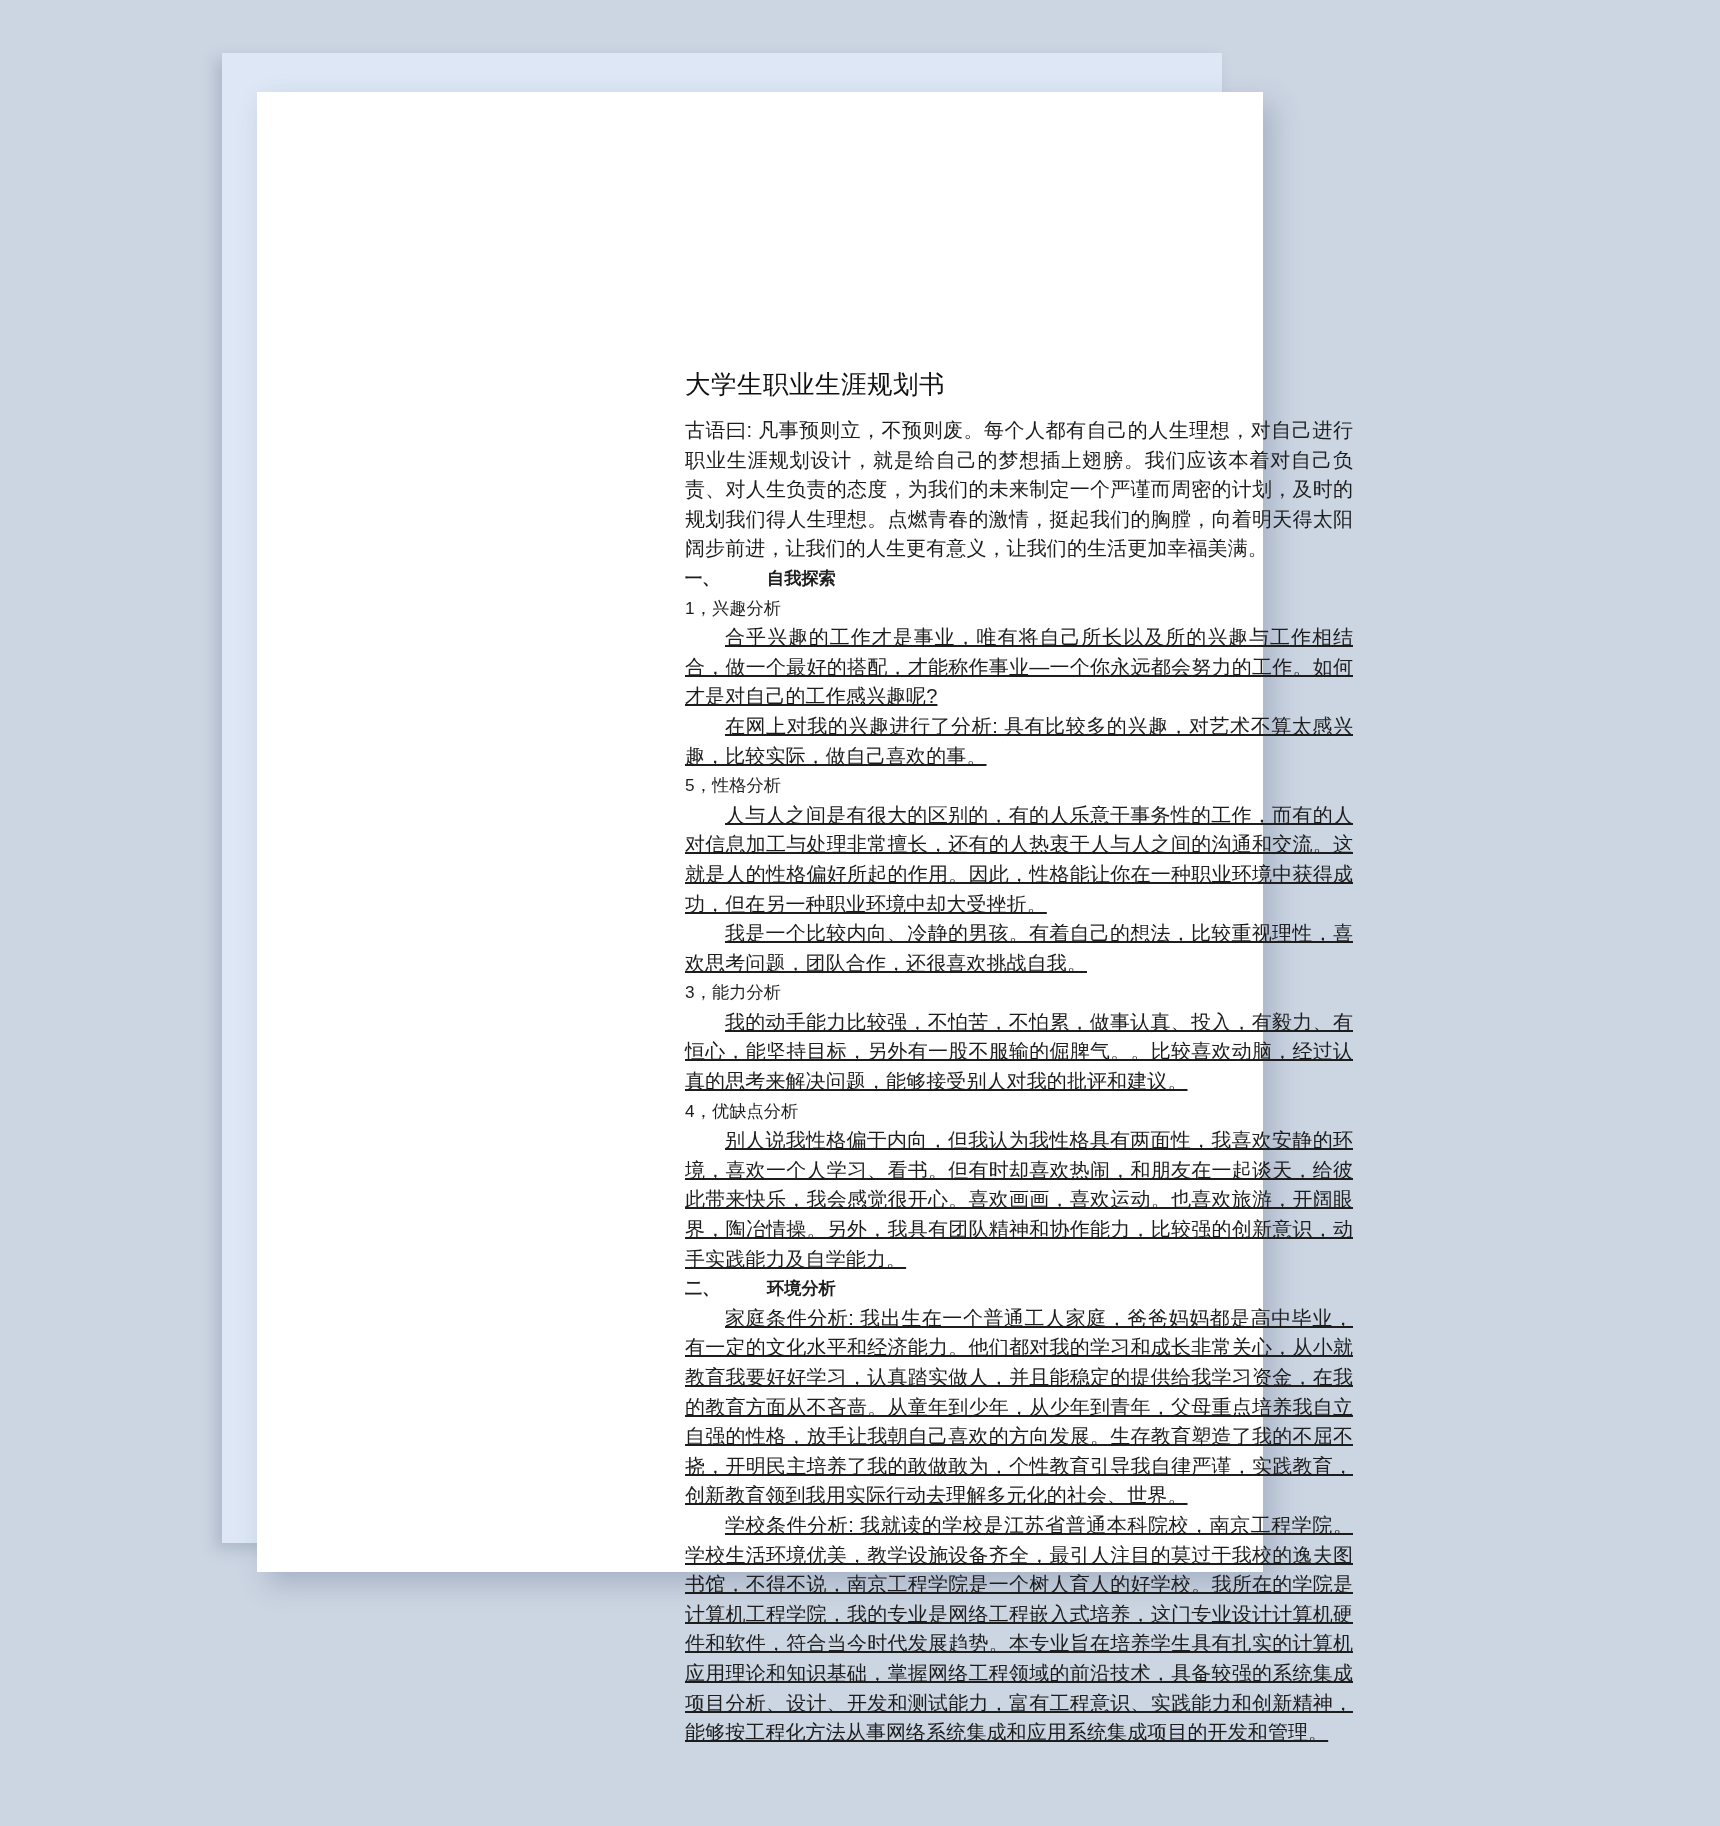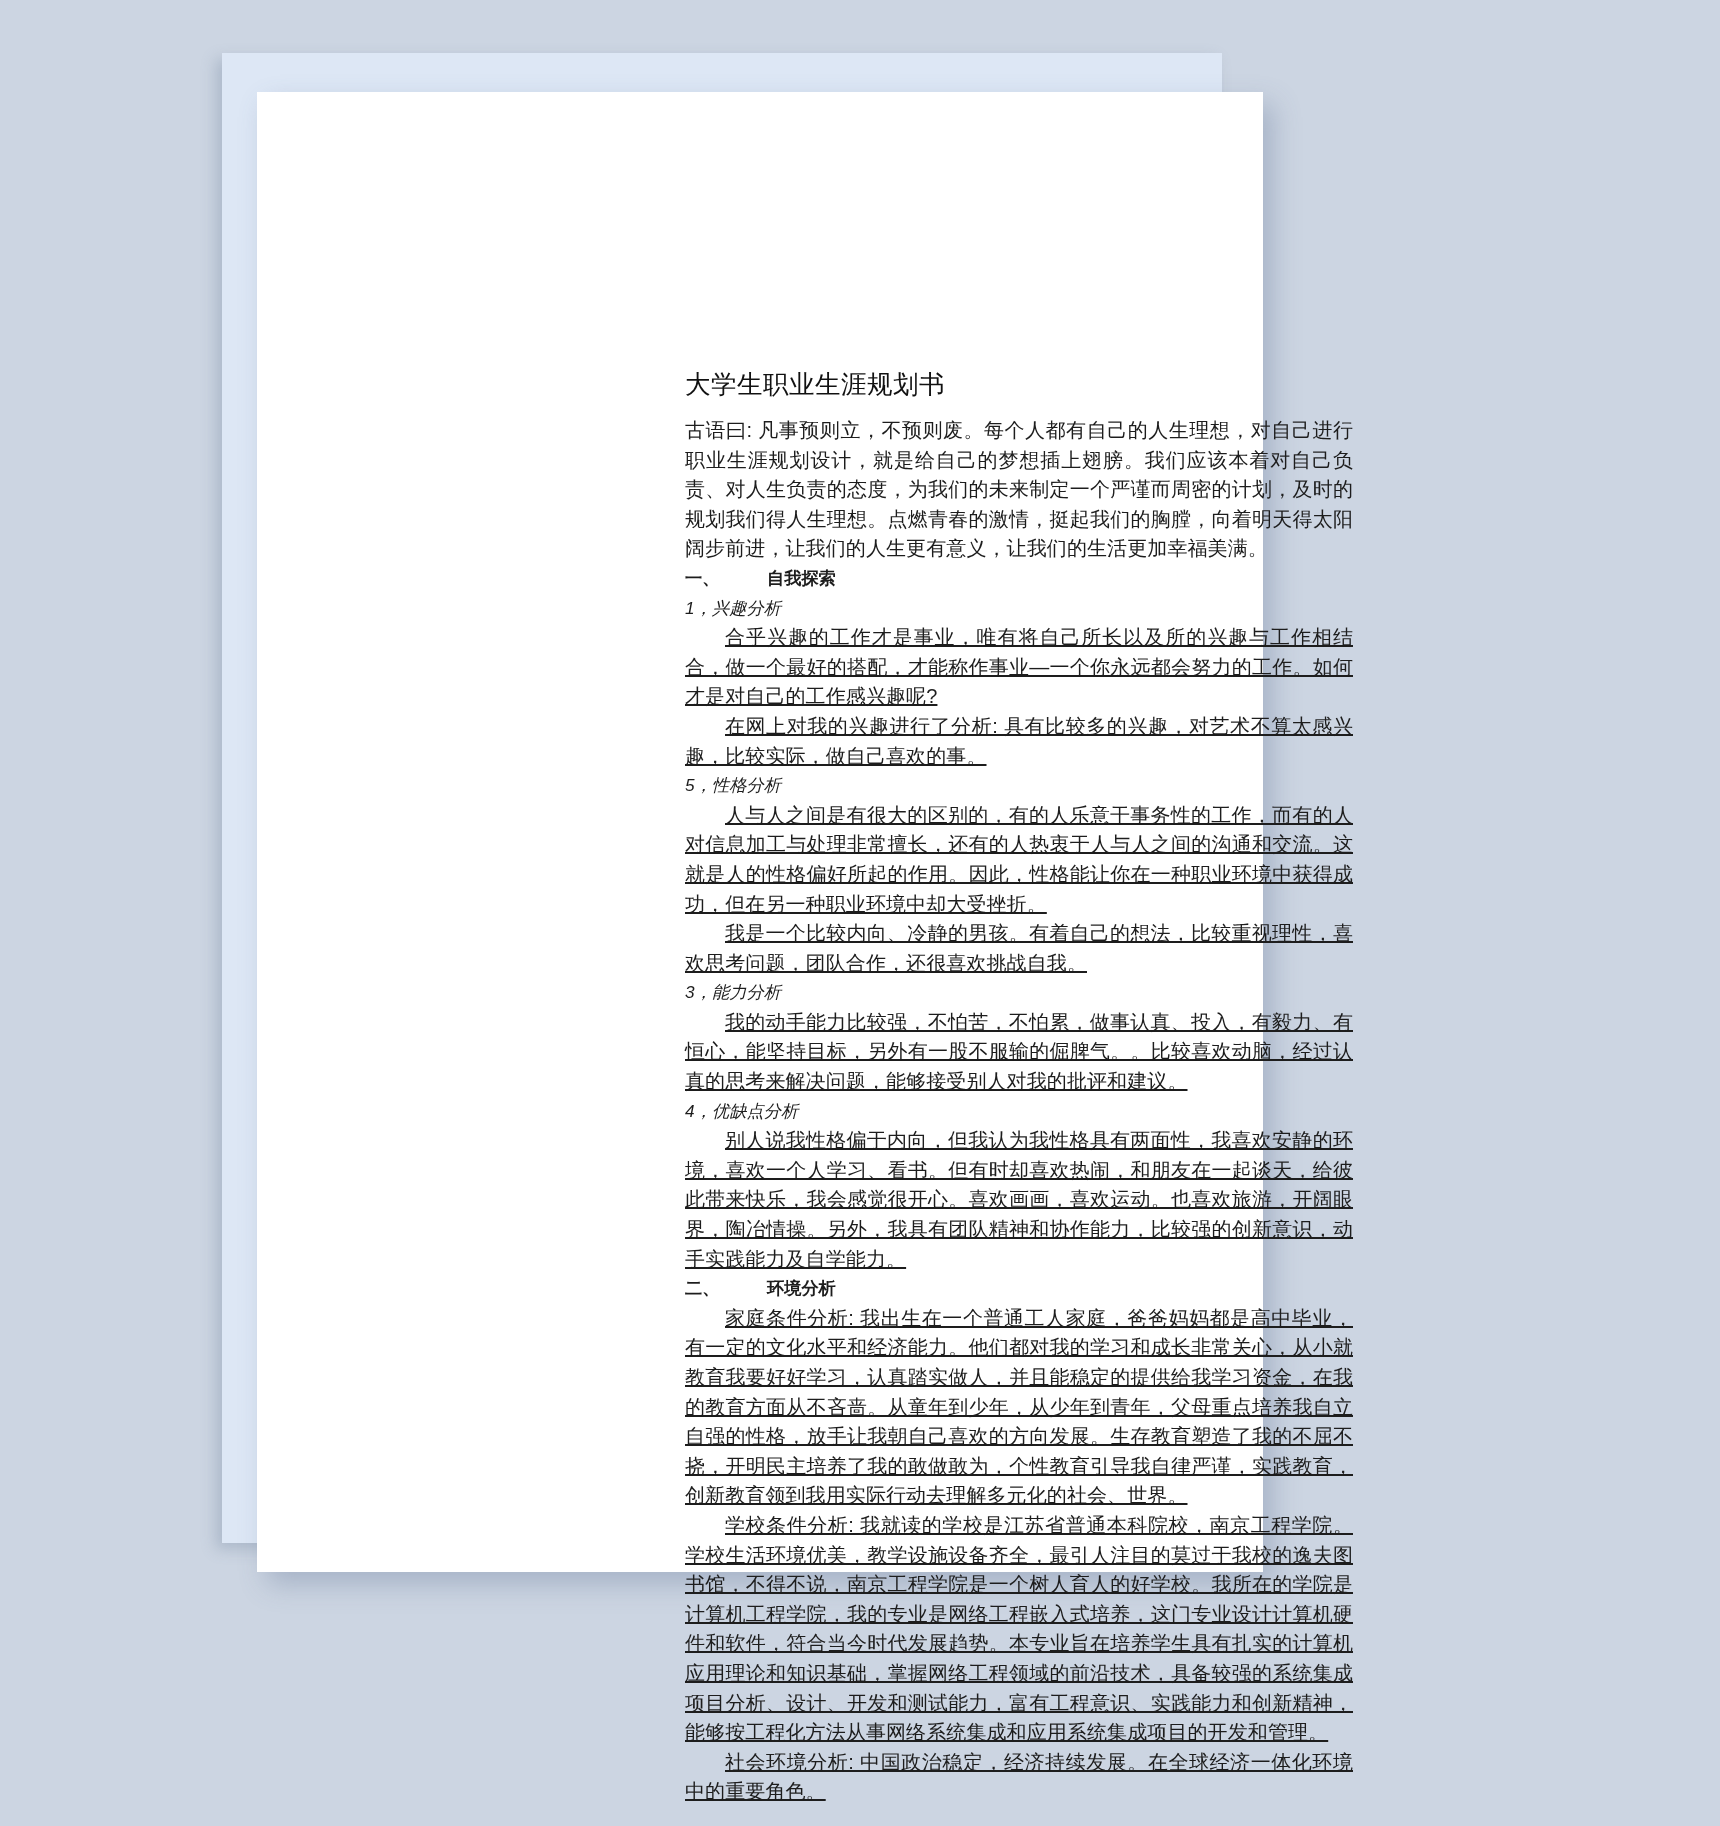--- a/index.html
+++ b/index.html
@@ -88,21 +88,20 @@
   .heading-l1 .txt {
     flex: 1 1 auto;
     margin-left: 12px;
   }
 
   .heading-l2 {
     font-size: 17.2px;
     line-height: 29.6px;
     margin: 0;
     letter-spacing: 0.1px;
-    font-style: italic;
   }
 </style>
 </head>
 <body>
 
 <div class="stage">
 
   <div class="sheet-back"></div>
 
   <div class="sheet-front">
@@ -132,17 +131,16 @@
       <p class="heading-l2">4，优缺点分析</p>
       <p class="para indent">别人说我性格偏于内向，但我认为我性格具有两面性，我喜欢安静的环境，喜欢一个人学习、看书。但有时却喜欢热闹，和朋友在一起谈天，给彼此带来快乐，我会感觉很开心。喜欢画画，喜欢运动。也喜欢旅游，开阔眼界，陶冶情操。另外，我具有团队精神和协作能力，比较强的创新意识，动手实践能力及自学能力。</p>
 
       <div class="heading-l1">
         <span class="num">二、</span>
         <span class="txt">环境分析</span>
       </div>
 
       <p class="para indent">家庭条件分析: 我出生在一个普通工人家庭，爸爸妈妈都是高中毕业，有一定的文化水平和经济能力。他们都对我的学习和成长非常关心，从小就教育我要好好学习，认真踏实做人，并且能稳定的提供给我学习资金，在我的教育方面从不吝啬。从童年到少年，从少年到青年，父母重点培养我自立自强的性格，放手让我朝自己喜欢的方向发展。生存教育塑造了我的不屈不挠，开明民主培养了我的敢做敢为，个性教育引导我自律严谨，实践教育，创新教育领到我用实际行动去理解多元化的社会、世界。</p>
       <p class="para indent">学校条件分析: 我就读的学校是江苏省普通本科院校，南京工程学院。学校生活环境优美，教学设施设备齐全，最引人注目的莫过于我校的逸夫图书馆，不得不说，南京工程学院是一个树人育人的好学校。我所在的学院是计算机工程学院，我的专业是网络工程嵌入式培养，这门专业设计计算机硬件和软件，符合当今时代发展趋势。本专业旨在培养学生具有扎实的计算机应用理论和知识基础，掌握网络工程领域的前沿技术，具备较强的系统集成项目分析、设计、开发和测试能力，富有工程意识、实践能力和创新精神，能够按工程化方法从事网络系统集成和应用系统集成项目的开发和管理。</p>
-      <p class="para indent">社会环境分析: 中国政治稳定，经济持续发展。在全球经济一体化环境中的重要角色。</p>
 
     </div>
   </div>
 </div>
 
 </body></html>

